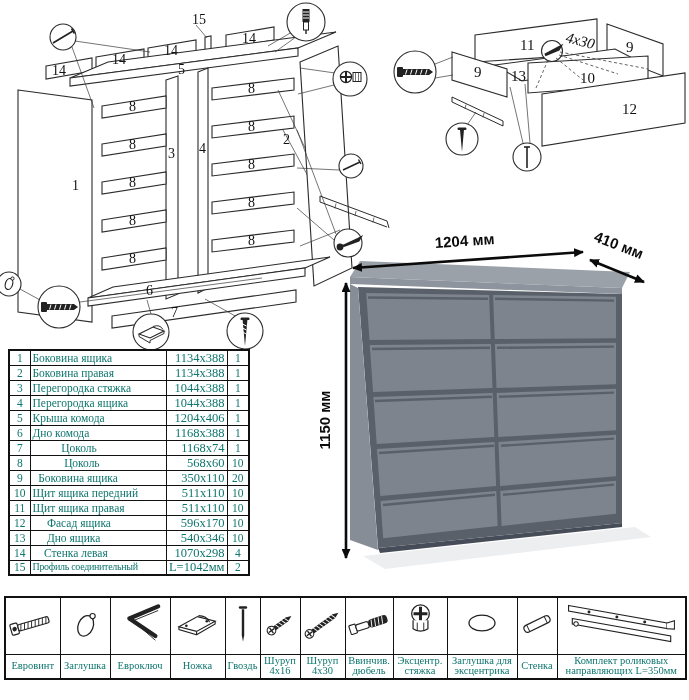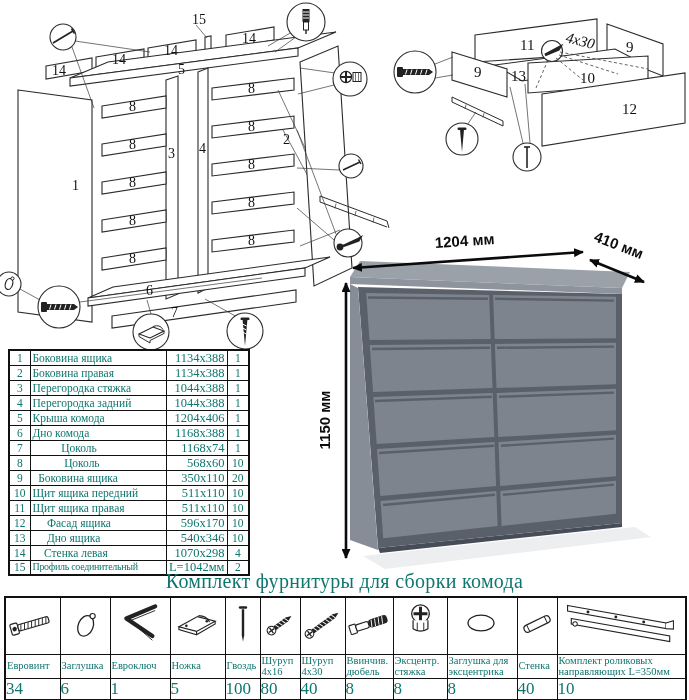--- a/index.html
+++ b/index.html
@@ -21,21 +21,21 @@
 .parts{border-collapse:collapse;border:2px solid #111;background:#fff}
 .parts td{border:1px solid #111;height:15px;font-size:11.5px;line-height:12px;
   padding:0 2px;white-space:pre;overflow:hidden}
 .parts td.c{text-align:center}
 .parts td.nm{width:136px}
 .parts td.sz{width:61px;text-align:right;font-size:12.5px}
 .parts td.n0{width:21px}.parts td.q{width:22px}
 .parts tr:last-child td.nm{font-size:10px;letter-spacing:-.3px}
 
 .hwt{border-collapse:collapse;border:2px solid #111;background:#fff;table-layout:fixed}
-.hwt td{border:1.5px solid #111;vertical-align:middle;padding:0}
+.hwt td{border:1.5px solid #111;text-align:center;vertical-align:middle;padding:0}
 .hwt .ic{height:54px}
 .hwt .nmr td{height:24px;font-size:10.5px;line-height:10.5px;padding:0 1px}
 .hwt .qr td{height:19px;font-size:17px;font-weight:bold;font-weight:normal}
 .title{font-size:20px;text-align:center;letter-spacing:.3px}
 </style>
 </head>
 <body>
 
 <div class="page">
 
@@ -299,21 +299,21 @@
           <td class="q c">1</td>
         </tr>
     <tr>
           <td class="n0 c">3</td>
           <td class="nm">Перегородка стяжка</td>
           <td class="sz">1044x388</td>
           <td class="q c">1</td>
         </tr>
     <tr>
           <td class="n0 c">4</td>
-          <td class="nm">Перегородка задний</td>
+          <td class="nm">Перегородка ящика</td>
           <td class="sz">1044x388</td>
           <td class="q c">1</td>
         </tr>
     <tr>
           <td class="n0 c">5</td>
           <td class="nm">Крыша комода</td>
           <td class="sz">1204x406</td>
           <td class="q c">1</td>
         </tr>
     <tr>
@@ -372,21 +372,20 @@
         </tr>
     <tr>
           <td class="n0 c">15</td>
           <td class="nm">Профиль соединительный</td>
           <td class="sz">L=1042мм</td>
           <td class="q c">2</td>
         </tr>
   </tbody>
 </table>
 
-<div class="title abs" style="left:0;top:570px;width:689px">Комплект фурнитуры для сборки комода</div>
 
 <table class="hwt abs" style="left:4px;top:596px;width:681px">
   <colgroup>
     <col style="width:55px">
         <col style="width:50px">
         <col style="width:60px">
         <col style="width:55px">
     <col style="width:35px">
         <col style="width:40px">
         <col style="width:45px">
@@ -479,30 +478,16 @@
     <td>Ножка</td>
     <td>Гвоздь</td>
     <td>Шуруп 4x16</td>
     <td>Шуруп 4x30</td>
     <td>Ввинчив. дюбель</td>
     <td>Эксцентр. стяжка</td>
     <td>Заглушка для эксцентрика</td>
     <td>Стенка</td>
     <td>Комплект роликовых направляющих L=350мм</td>
   </tr>
-  <tr class="qr">
-    <td>34</td>
-    <td>6</td>
-    <td>1</td>
-    <td>5</td>
-    <td>100</td>
-    <td>80</td>
-    <td>40</td>
-    <td>8</td>
-    <td>8</td>
-    <td>8</td>
-    <td>40</td>
-    <td>10</td>
-  </tr>
   </tbody>
 </table>
 
 </div>
 
 </body></html>

